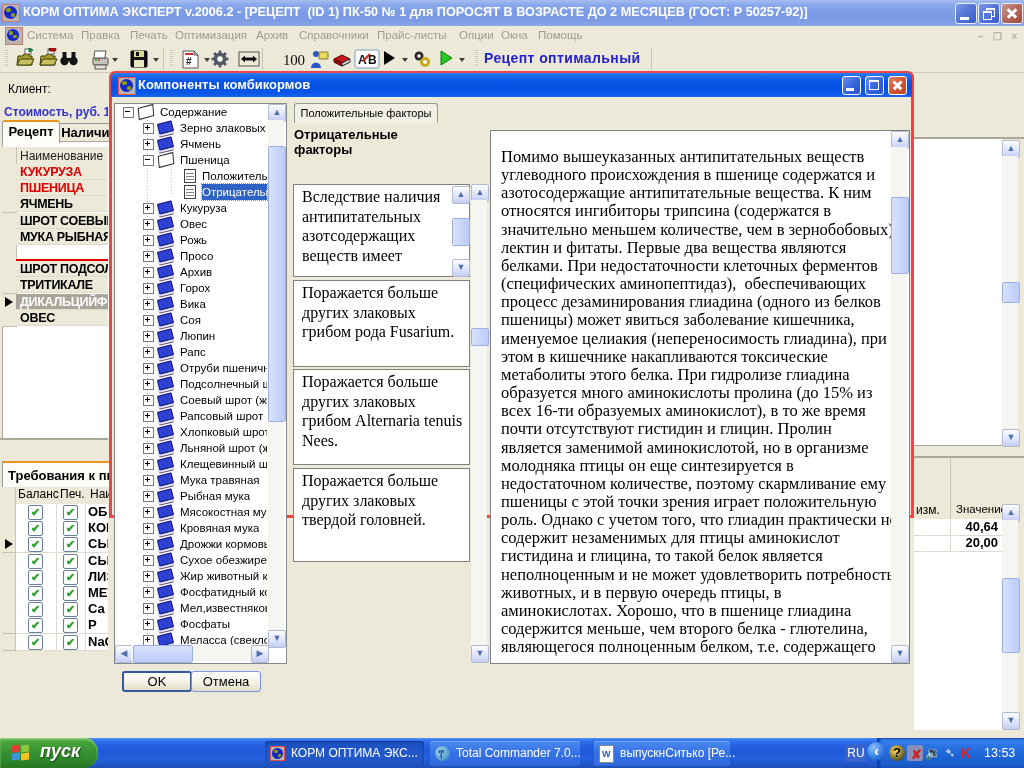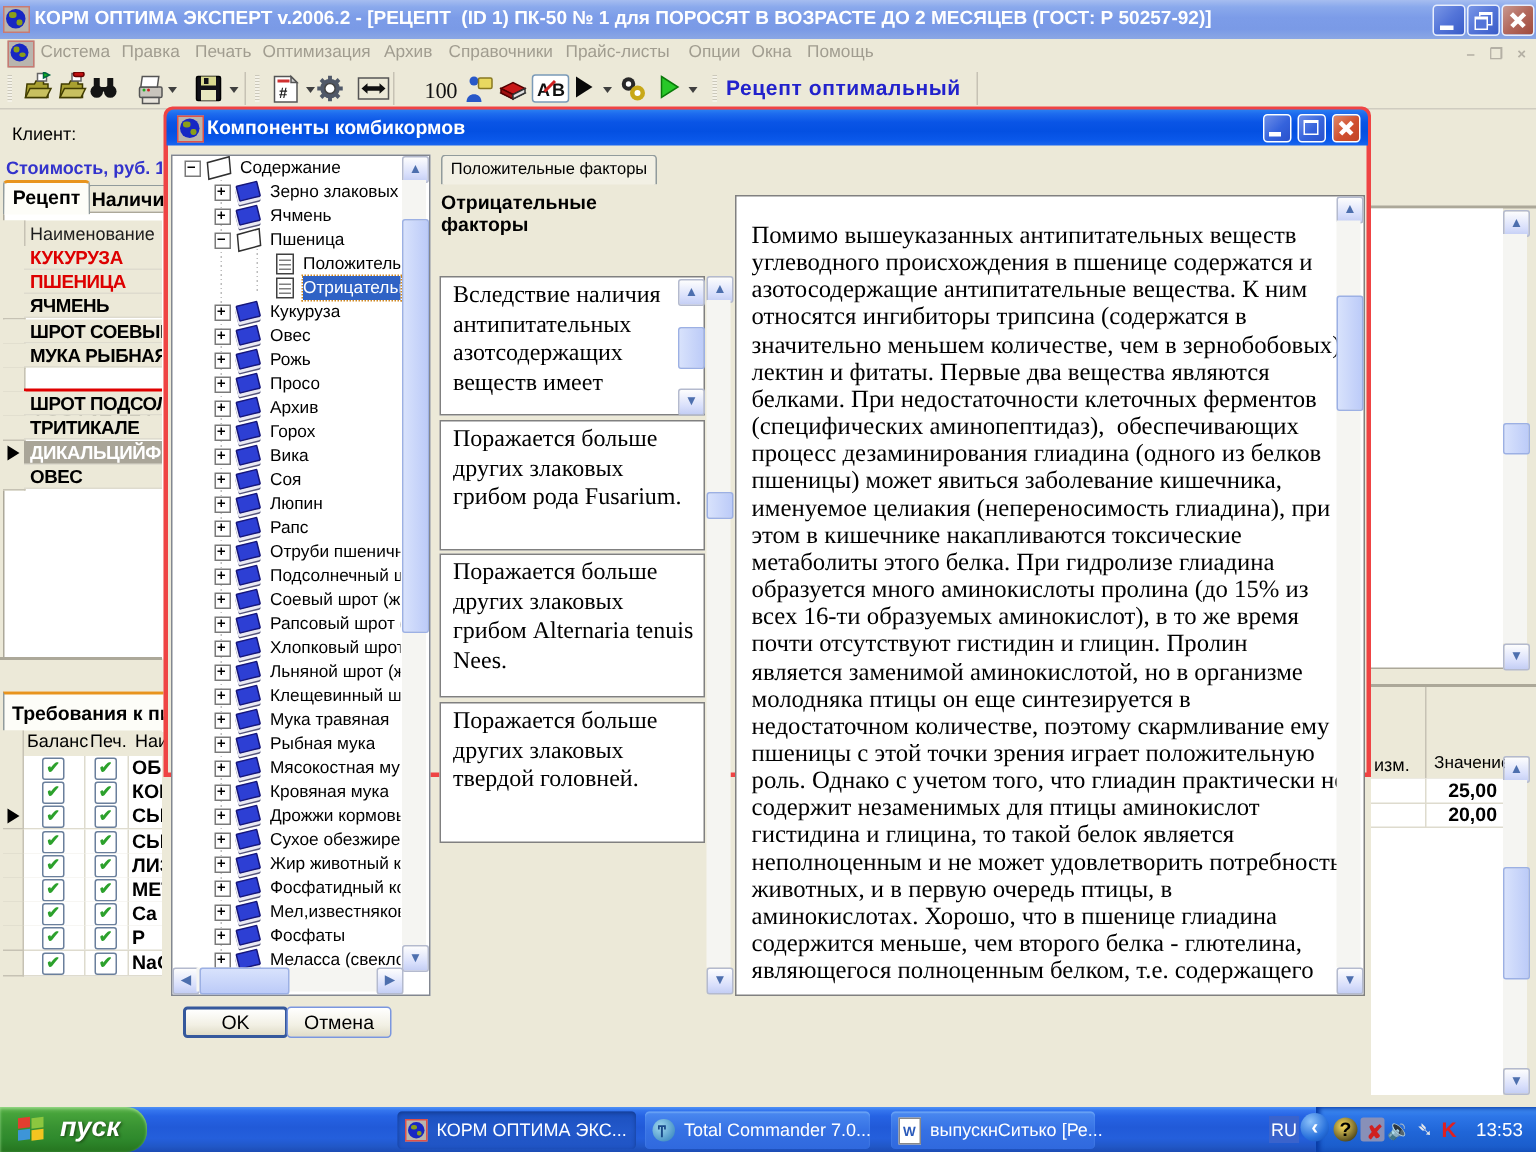--- a/index.html
+++ b/index.html
@@ -348,21 +348,21 @@
 <div class="sbtn" style="left:1002px;top:429px;">▼</div>
 <div class="a" style="left:914px;top:456px;width:110px;height:2px;background:#aca899;"></div>
 
 <div class="a" style="left:914px;top:503px;width:88px;height:16px;background:#ece9d8;border-bottom:1px solid #c6c2b4;font-size:12px;">
       <span style="position:absolute;left:2px;">изм.</span>
       <span style="position:absolute;left:42px;font-size:11.5px;">Значение</span>
     </div>
 <div class="a" style="left:950px;top:458px;width:1px;height:61px;background:#c6c2b4;"></div>
 <div class="a" style="left:914px;top:519px;width:88px;height:211px;background:#fff;"></div>
 <div class="a" style="left:914px;top:519px;width:88px;height:16px;border-bottom:1px solid #dedbce;">
-      <b style="position:absolute;right:4px;font-size:13px;">25,00</b>
+      <b style="position:absolute;right:4px;font-size:13px;">40,64</b>
     </div>
 <div class="a" style="left:914px;top:535px;width:88px;height:16px;border-bottom:1px solid #dedbce;">
       <b style="position:absolute;right:4px;font-size:13px;">20,00</b>
     </div>
 <div class="a" style="left:950px;top:519px;width:1px;height:33px;background:#dedbce;"></div>
 <div class="sbtn" style="left:1002px;top:504px;">▲</div>
 <div class="strack" style="left:1002px;top:520px;width:16px;height:192px;"></div>
 <div class="sthumb" style="left:1002px;top:578px;width:16px;height:73px;"></div>
 <div class="sbtn" style="left:1002px;top:712px;">▼</div>
 

